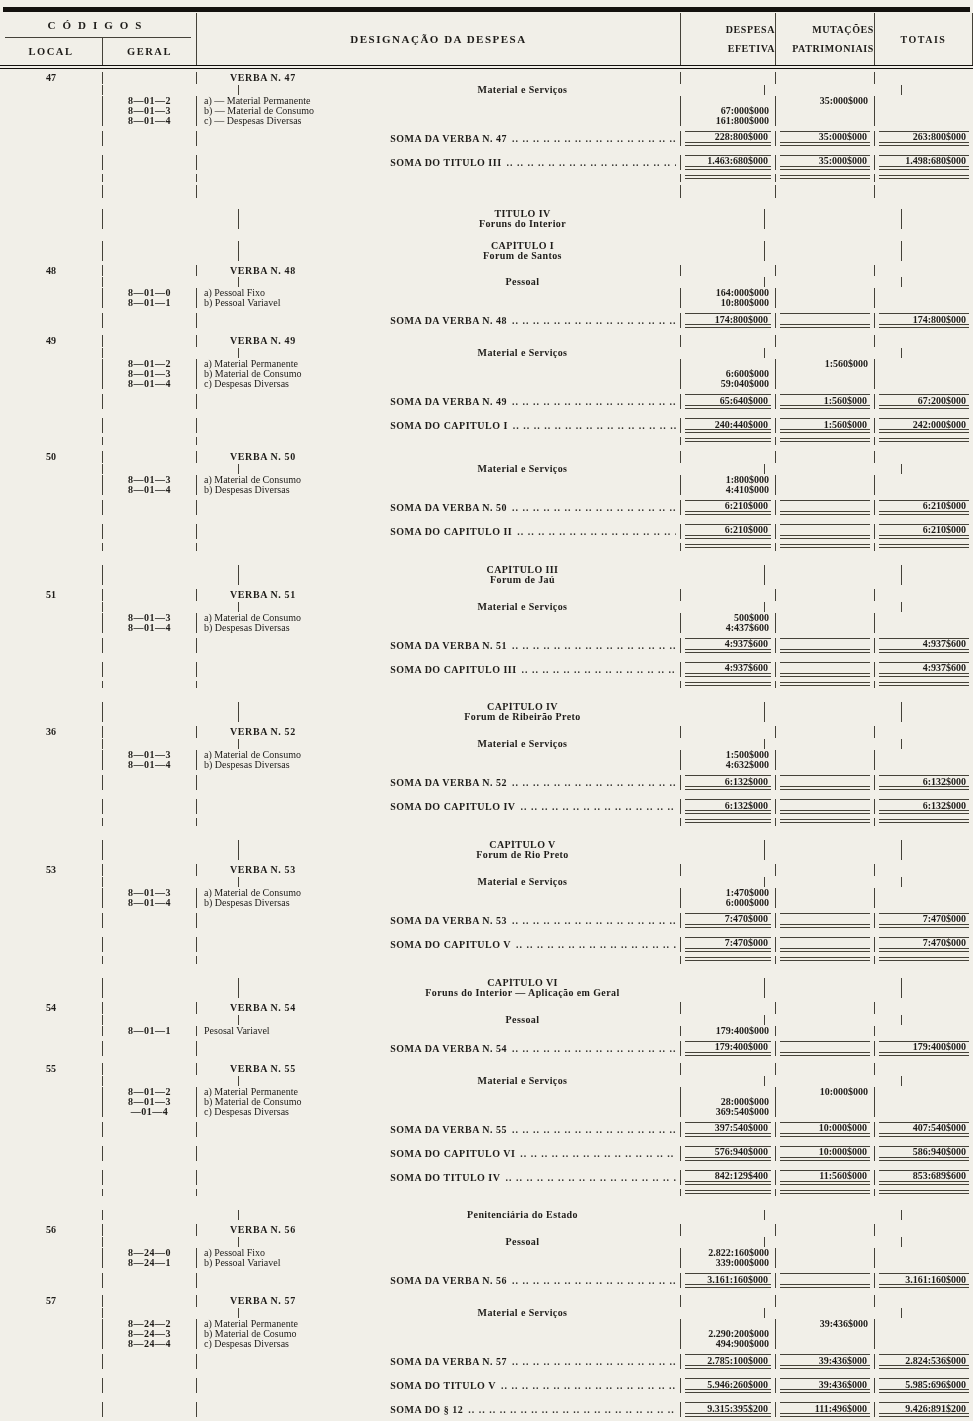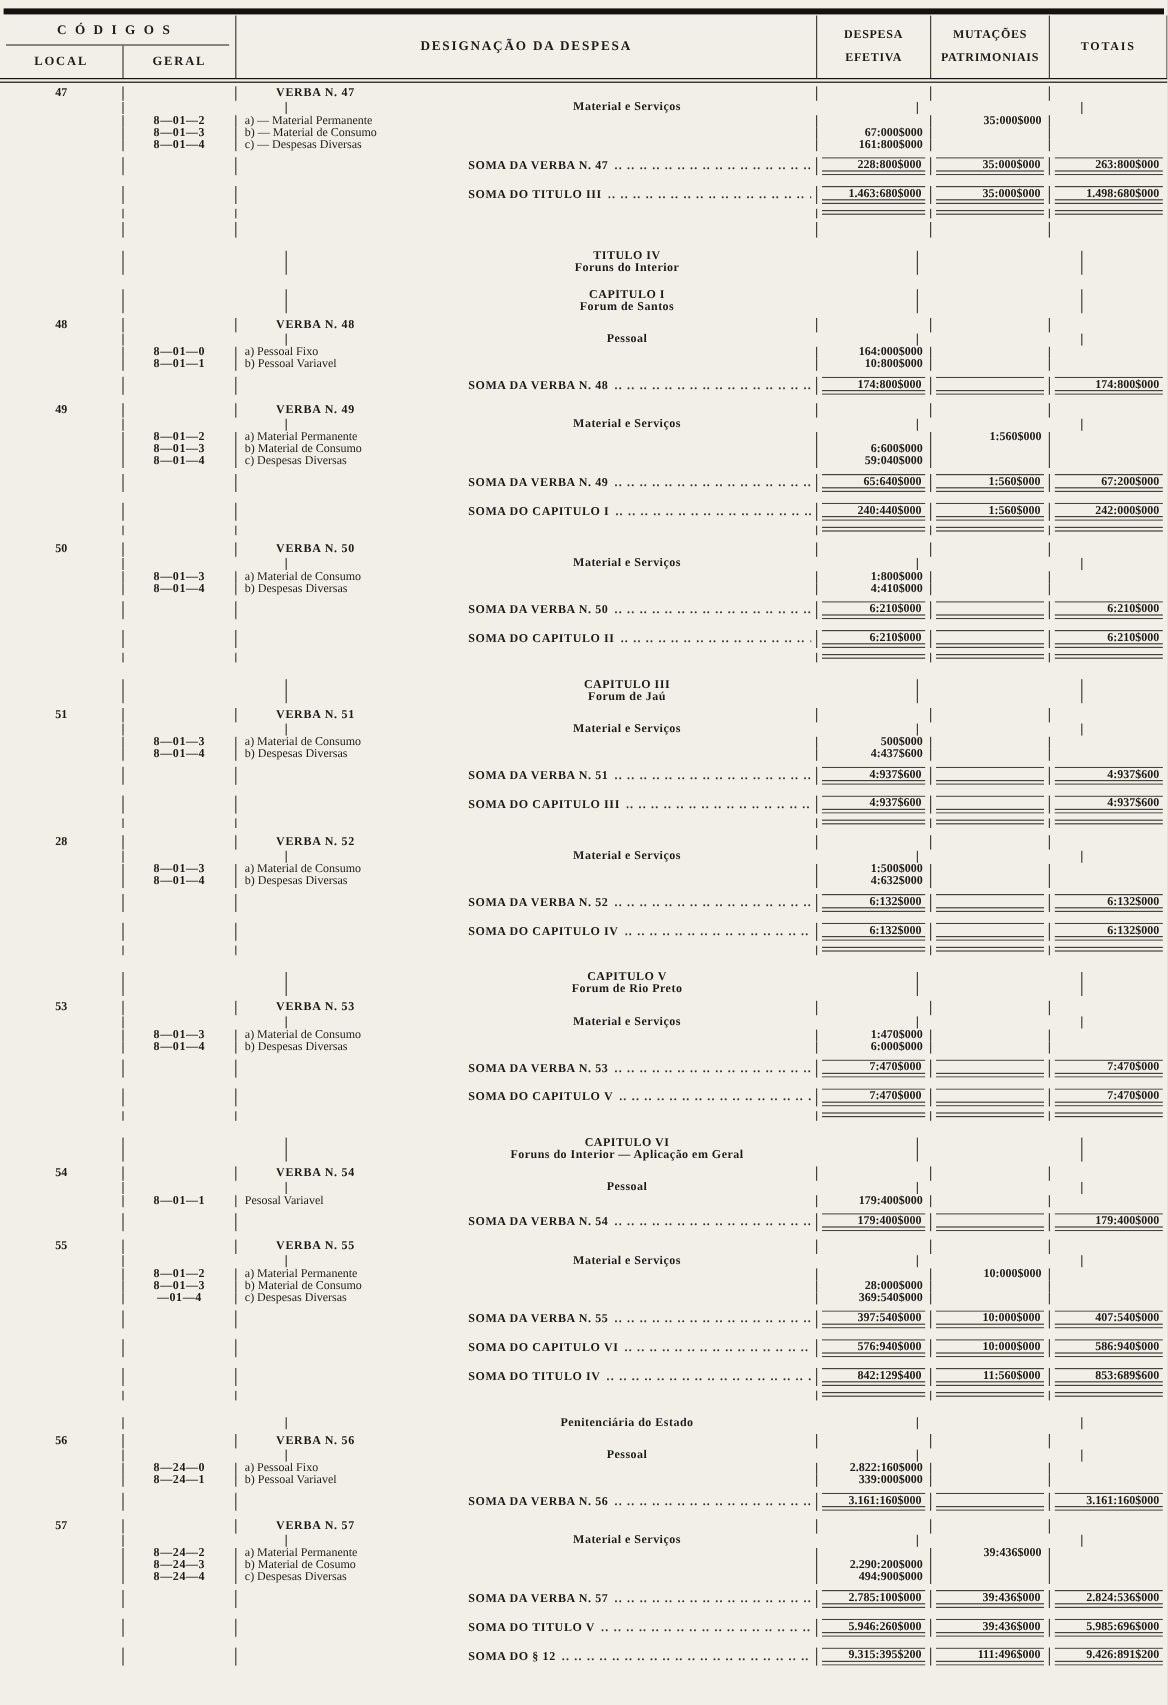--- a/index.html
+++ b/index.html
@@ -29,21 +29,21 @@
   }
   .h-codes{display:flex;flex-direction:column;border-right:1px solid var(--line);}
   .h-codigos{height:25px;display:flex;align-items:center;justify-content:center;
     font-weight:700;font-size:11px;letter-spacing:7px;border-bottom:1px solid var(--line);margin:0 5px;}
   .h-split{flex:1;display:flex;}
   .h-split .h-local{width:103px;border-right:1px solid var(--line);}
   .h-split .h-geral{flex:1;}
   .h-split div{display:flex;align-items:center;justify-content:center;font-weight:700;font-size:10.5px;letter-spacing:1.5px;}
   .h-desig{border-right:1px solid var(--line);display:flex;align-items:center;justify-content:center;
     font-weight:700;font-size:11px;letter-spacing:1.5px;}
-  .h-two{border-right:1px solid var(--line);display:flex;flex-direction:column;align-items:center;justify-content:center;
+  .h-two{border-right:1px solid var(--line);display:flex;flex-direction:column;align-items:flex-end;justify-content:center;
     gap:8px;font-weight:700;font-size:10px;letter-spacing:0.6px;}
   .h-totais{display:flex;align-items:center;justify-content:center;font-weight:700;font-size:10px;letter-spacing:1.5px;}
 
   
   .tbody{flex:1;display:flex;flex-direction:column;overflow:hidden;}
   .row{display:grid;grid-template-columns:103px 94px 484px 95px 99px 98px;}
   .cell{border-right:1px solid var(--line);overflow:hidden;}
   .cell.c6{border-right:none;}
   .local{text-align:center;font-weight:700;}
   .code{text-align:center;font-weight:700;letter-spacing:0.5px;}
@@ -624,22 +624,35 @@
         <div class="cell c4 num">
           <div class="rulebox-close"></div>
         </div>
         <div class="cell c5 num">
           <div class="rulebox-close"></div>
         </div>
         <div class="cell c6 num">
           <div class="rulebox-close"></div>
         </div>
       </div>
+      <div class="row r-head sp">
+        <div class="cell c1 local"></div>
+        <div class="cell c2 code"></div>
+        <div class="cell c3">
+          <div class="stack">
+            <div class="line">CAPÍTULO IV</div>
+            <div class="line">Forum de Ribeirão Preto</div>
+          </div>
+        </div>
+        <div class="cell c4 num"></div>
+        <div class="cell c5 num"></div>
+        <div class="cell c6 num"></div>
+      </div>
       <div class="row r-verba">
-        <div class="cell c1 local">28</div>
+        <div class="cell c1 local">36</div>
         <div class="cell c2 code"></div>
         <div class="cell c3"><span class="verba-label">VERBA N. 52</span></div>
         <div class="cell c4 num"></div>
         <div class="cell c5 num"></div>
         <div class="cell c6 num"></div>
       </div>
       <div class="row r-head">
         <div class="cell c1 local"></div>
         <div class="cell c2 code"></div>
         <div class="cell c3">

